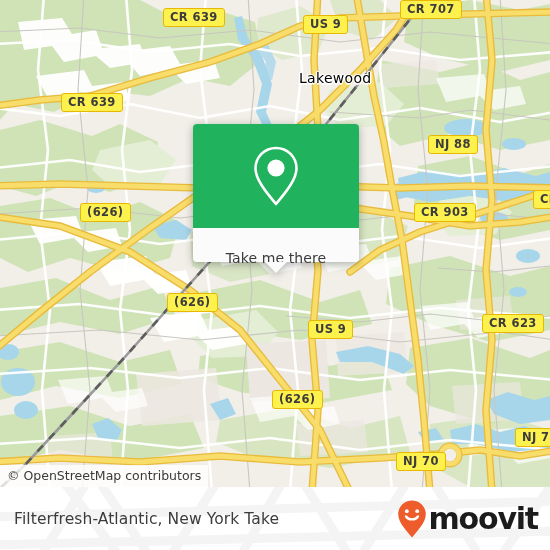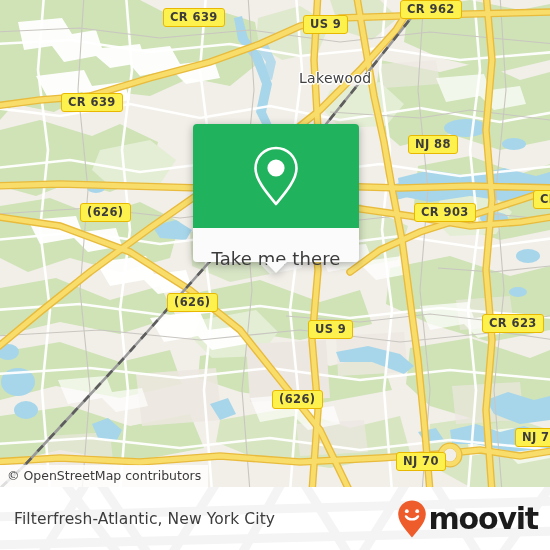--- a/index.html
+++ b/index.html
@@ -39,21 +39,21 @@
     letter-spacing: .4px;
     padding: 1.5px 6px 2.5px 6px;
     white-space: nowrap;
     line-height: 13px;
     z-index: 30;
   }
 
   
   .place-label {
     position: absolute;
-    color: #404040;
+    color: #000000;
     font-family: "DejaVu Sans", sans-serif;
     font-size: 14px;
     letter-spacing: .3px;
     white-space: nowrap;
     text-shadow:
       1.5px 0 0 rgba(255,255,255,.9), -1.5px 0 0 rgba(255,255,255,.9),
       0 1.5px 0 rgba(255,255,255,.9), 0 -1.5px 0 rgba(255,255,255,.9),
       1px 1px 0 rgba(255,255,255,.9), -1px -1px 0 rgba(255,255,255,.9);
     z-index: 25;
   }
@@ -78,21 +78,21 @@
     height: 34px;
     background: #fbfbfb;
     border-radius: 0 0 4px 4px;
     display: flex;
     align-items: center;
     justify-content: center;
   }
   #callout-label {
     color: #3b3b3b;
     font-family: "DejaVu Sans", sans-serif;
-    font-size: 18px;
+    font-size: 14px;
     letter-spacing: .1px;
     margin-top: 26px;
   }
   #callout-tail {
     position: absolute;
     left: 50%; top: 138px;
     width: 0; height: 0;
     margin-left: -11px;
     border-left: 11px solid transparent;
     border-right: 11px solid transparent;
@@ -318,23 +318,23 @@
           <path d="M430,-6 L392,42 L352,92 L310,144 L266,196 L220,250 L172,304 L124,358 L74,412 L24,466 L-4,492" fill="none" stroke="#5d5d5d" stroke-width="2.6" stroke-dasharray="8 9"></path>
         </g>
 
       </g>
     </svg>
 
     <div class="place-label" style="left:299px; top:70px;">Lakewood</div>
 
     <div class="shield" style="left:163px; top:8px;">CR 639</div>
     <div class="shield" style="left:303px; top:15px;">US 9</div>
-    <div class="shield" style="left:400px; top:0px;">CR 962</div>
+    <div class="shield" style="left:400px; top:0px;">CR 707</div>
     <div class="shield" style="left:61px;  top:93px;">CR 639</div>
-    <div class="shield" style="left:408px; top:135px;">NJ 88</div>
+    <div class="shield" style="left:428px; top:135px;">NJ 88</div>
     <div class="shield" style="left:80px;  top:203px;">(626)</div>
     <div class="shield" style="left:414px; top:203px;">CR 903</div>
     <div class="shield" style="left:533px; top:190px;">CR</div>
     <div class="shield" style="left:167px; top:293px;">(626)</div>
     <div class="shield" style="left:308px; top:320px;">US 9</div>
     <div class="shield" style="left:466px; top:314px;margin-left:16px;">CR 623</div>
     <div class="shield" style="left:272px; top:390px;">(626)</div>
     <div class="shield" style="left:396px; top:452px;">NJ 70</div>
     <div class="shield" style="left:515px; top:428px;">NJ 70</div>
 
@@ -368,21 +368,21 @@
         <path d="M360,70 L410,-10"></path>
         <path d="M430,-10 L480,70"></path>
         <path d="M500,70 L550,0"></path>
         <path d="M-10,30 L560,14"></path>
         <path d="M-10,58 L560,44"></path>
         <path d="M60,-10 L120,70"></path>
         <path d="M240,70 L285,-10"></path>
       </g>
     </svg>
 
-    <div id="footer-title">Filterfresh-Atlantic, New York City</div>
+    <div id="footer-title">Filterfresh-Atlantic, New York Take</div>
 
     <div id="brand">
       <svg width="32" height="40" viewBox="0 0 32 40">
         <path d="M16 1.5 C8.3 1.5 2.2 7.6 2.2 15.3 C2.2 24.2 12.2 33.5 16 38.5 C19.8 33.5 29.8 24.2 29.8 15.3 C29.8 7.6 23.7 1.5 16 1.5 Z" fill="#ef5c2b"></path>
         <circle cx="10.8" cy="12.2" r="1.9" fill="#ffffff"></circle>
         <circle cx="21.2" cy="12.2" r="1.9" fill="#ffffff"></circle>
         <path d="M10 17.4 C12.2 21.4 19.8 21.4 22 17.4" fill="none" stroke="#ffffff" stroke-width="2.4" stroke-linecap="round"></path>
       </svg>
       <span id="brand-wordmark">moovit</span>
     </div>

